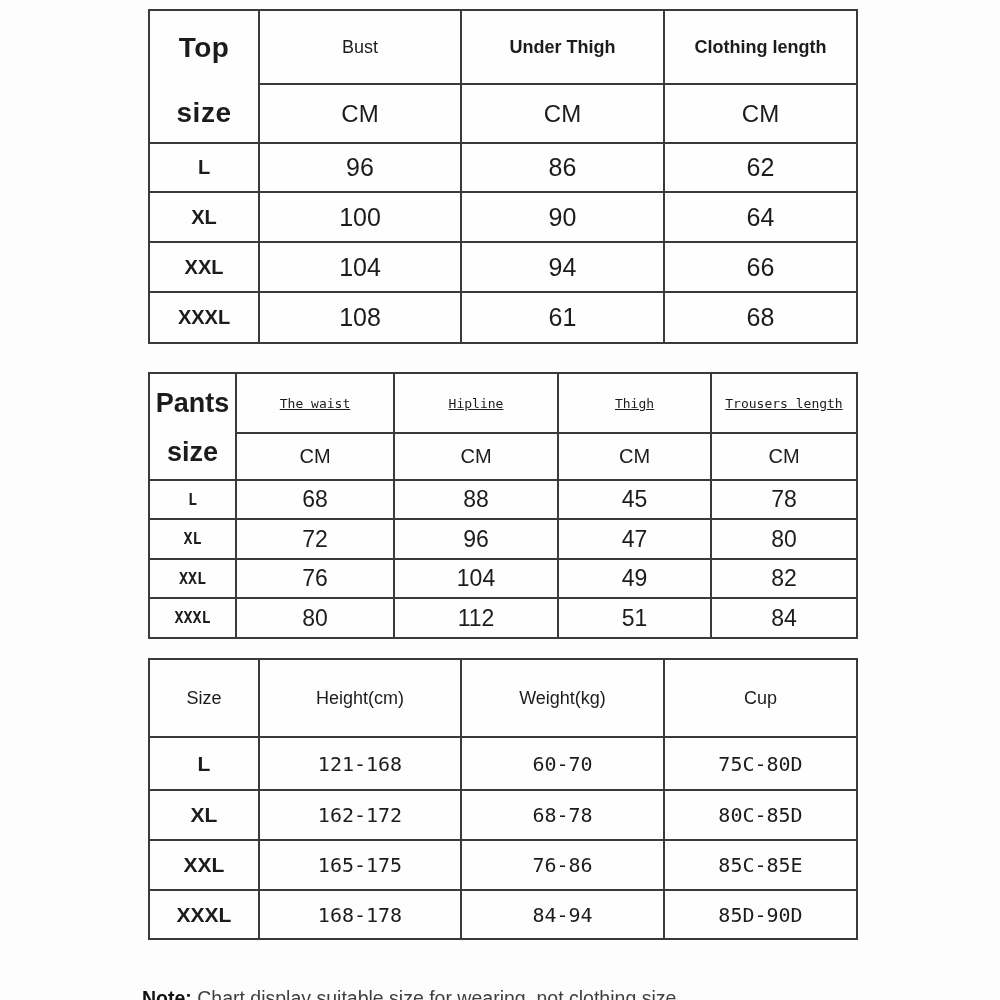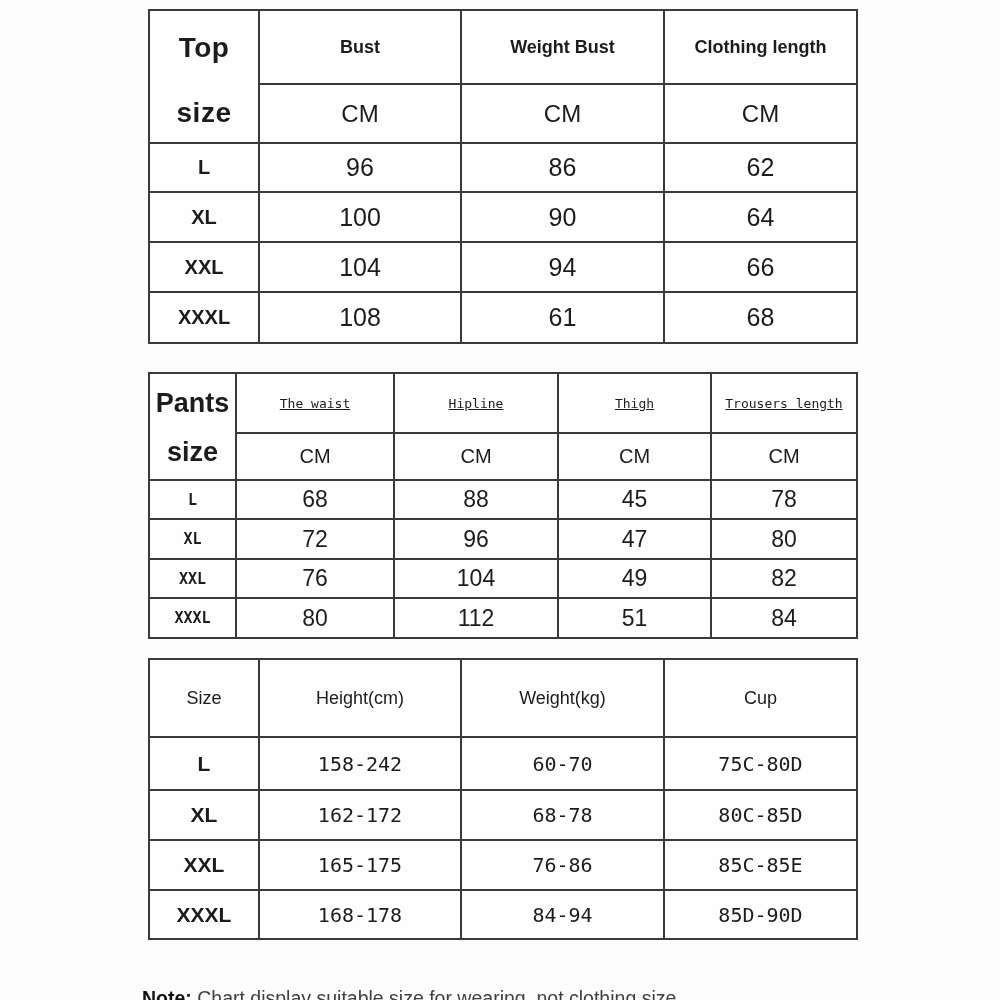--- a/index.html
+++ b/index.html
@@ -27,21 +27,21 @@
   }
 
   
   .t1{left:148px;top:9px;width:708px;}
   .t1 .corner{padding:0;}
   .corner-wrap{display:flex;flex-direction:column;}
   .corner-line{display:flex;align-items:center;justify-content:center;}
   .t1 .corner-line{font-size:28px;font-weight:600;letter-spacing:0.5px;}
   .t1 .corner-line.l1{height:72px;}
   .t1 .corner-line.l2{height:58px;}
-  .t1 .h1{font-size:18px;font-weight:700;}
+  .t1 .h1{font-size:18px;font-weight:400;}
   .t1 .h1.bold{font-weight:700;}
   .t1 .unit{font-size:24px;font-weight:400;}
   .t1 .sz{font-size:20px;font-weight:600;}
   .t1 .num{font-size:25px;font-weight:400;}
 
   
   .t2{left:148px;top:372px;width:708px;}
   .t2 .corner-line{font-size:27px;font-weight:600;}
   .t2 .corner-line.l1{height:52px;}
   .t2 .corner-line.l2{height:47px;}
@@ -79,21 +79,21 @@
     </colgroup>
     <tbody>
       <tr style="height:74px">
         <td rowspan="2" class="corner">
           <div class="corner-wrap">
             <div class="corner-line l1">Top</div>
             <div class="corner-line l2">size</div>
           </div>
         </td>
         <td class="h1">Bust</td>
-        <td class="h1 bold">Weight Bust</td>
+        <td class="h1 bold">Under Thigh</td>
         <td class="h1 bold">Clothing length</td>
       </tr>
       <tr style="height:59px">
         <td class="unit">CM</td>
         <td class="unit">CM</td>
         <td class="unit">CM</td>
       </tr>
       <tr style="height:49px">
         <td class="sz">L</td>
         <td class="num">96</td>
@@ -188,21 +188,21 @@
     </colgroup>
     <tbody>
       <tr style="height:78px">
         <td class="h1">Size</td>
         <td class="h1">Height(cm)</td>
         <td class="h1">Weight(kg)</td>
         <td class="h1">Cup</td>
       </tr>
       <tr style="height:53px">
         <td class="sz">L</td>
-        <td class="num">158-242</td>
+        <td class="num">121-168</td>
         <td class="num">60-70</td>
         <td class="num">75C-80D</td>
       </tr>
       <tr style="height:50px">
         <td class="sz">XL</td>
         <td class="num">162-172</td>
         <td class="num">68-78</td>
         <td class="num">80C-85D</td>
       </tr>
       <tr style="height:50px">

